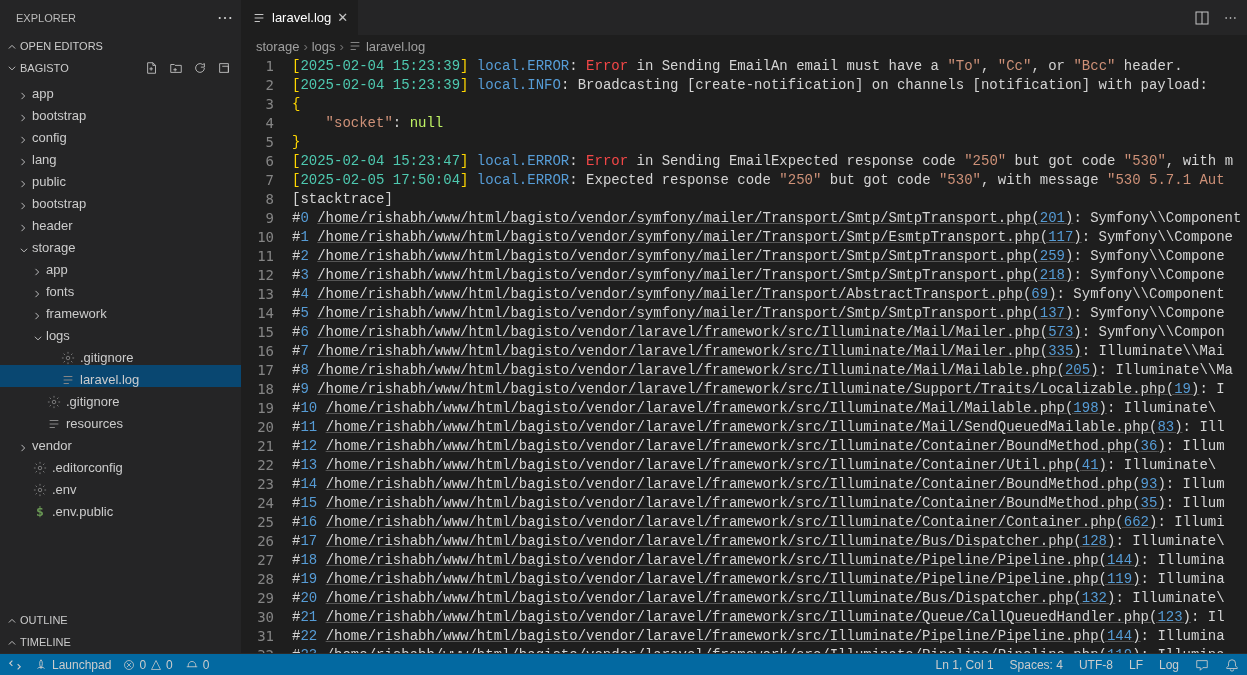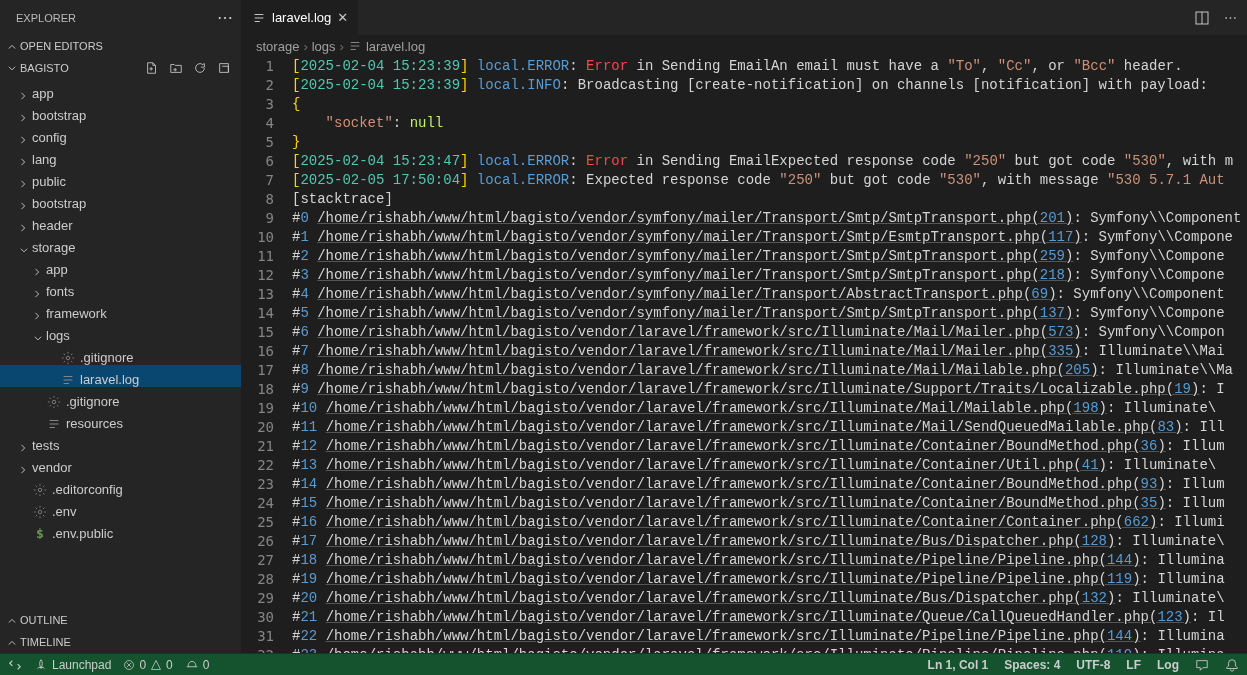--- a/index.html
+++ b/index.html
@@ -111,30 +111,30 @@
 .c-ts { color:#4ec9b0; }
 .c-lvl { color:#569cd6; }
 .c-err { color:#f44747; }
 .c-str { color:#ce9178; }
 .c-null { color:#bef264; }
 .c-num { color:#569cd6; }
 .c-path { text-decoration: underline; text-decoration-color:#555; }
 
 .status-bar {
   height: 22px;
-  background: #14532d;
+  background: #0369a1;
   border-top:1px solid #2a2a2a;
   display: flex;
   align-items: center;
   font-size: 12px;
   color: #cccccc;
   padding: 0 8px;
 }
 .status-left { display:flex; align-items:center; gap:12px; }
-.status-right { margin-left:auto; display:flex; align-items:center; gap:16px;font-weight:bold; }
+.status-right { margin-left:auto; display:flex; align-items:center; gap:16px; }
 .sb-item { display:flex; align-items:center; gap:4px; cursor:pointer; }
 
 svg { display:block; }
 </style>
 </head>
 <body>
 
 <div class="main-area">
 
   <div class="sidebar">
@@ -307,28 +307,20 @@
           <span>.gitignore</span>
         </div>
         <div class="tree-item ind-2">
           <span class="twist none"></span>
           <span class="icon">
             <svg width="14" height="14" viewBox="0 0 16 16">
               <path d="M3 4h10M3 8h10M3 12h6" stroke="#858585" stroke-width="1.2"></path>
             </svg>
           </span>
           <span>resources</span>
-        </div>
-        <div class="tree-item ind-1">
-          <span class="twist ">
-            <svg width="10" height="10" viewBox="0 0 16 16">
-              <path d="M4 13l5-5-5-5" stroke="#c5c5c5" stroke-width="1.5" fill="none"></path>
-            </svg>
-          </span>
-          <span>tests</span>
         </div>
         <div class="tree-item ind-1">
           <span class="twist ">
             <svg width="10" height="10" viewBox="0 0 16 16">
               <path d="M4 13l5-5-5-5" stroke="#c5c5c5" stroke-width="1.5" fill="none"></path>
             </svg>
           </span>
           <span>vendor</span>
         </div>
         <div class="tree-item ind-1">

